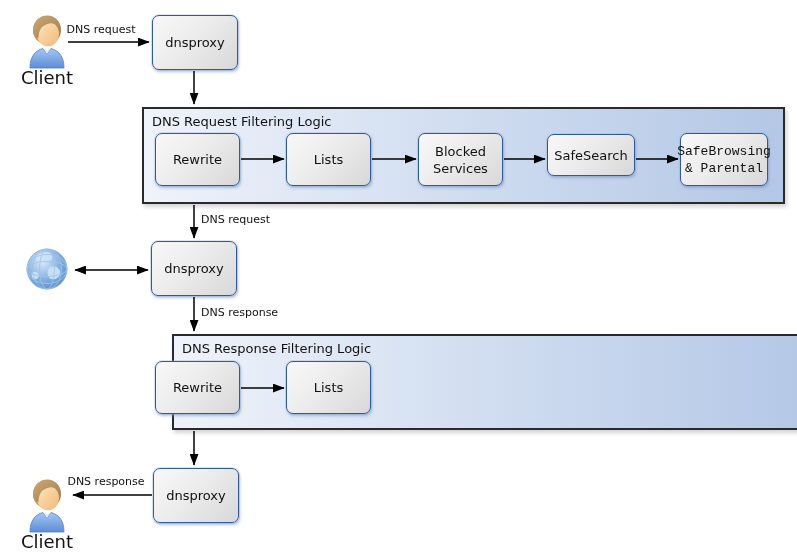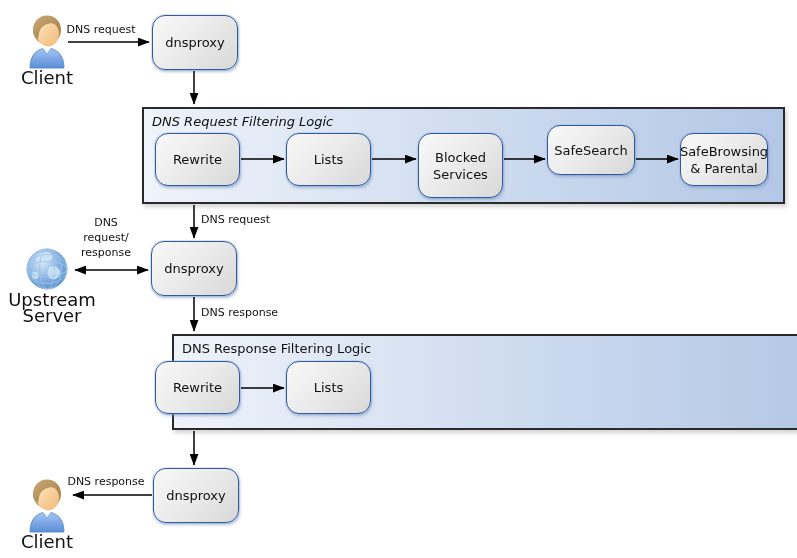--- a/index.html
+++ b/index.html
@@ -9,21 +9,21 @@
     background:#ffffff;
     font-family:"DejaVu Sans","Liberation Sans",sans-serif;
     color:#111111;
     overflow:hidden;
   }
   
   .node{
     position:absolute;
     box-sizing:border-box;
     border:1.5px solid #2d5b9e;
-    border-radius:13px;
+    border-radius:7px;
     background:linear-gradient(135deg,#f8f8f8 0%,#ececec 45%,#d8d8d8 100%);
     box-shadow:1px 2px 3px rgba(120,145,190,0.55), 0 0 0 1px rgba(150,175,215,0.30);
     display:flex;align-items:center;justify-content:center;
     text-align:center;
     font-size:13px;line-height:17px;
     padding:2px;
     z-index:2;
   }
   
   .container-box{
@@ -86,28 +86,28 @@
     <ellipse cx="21" cy="17" rx="14" ry="14.5" fill="url(#hair1)"></ellipse>
     <ellipse cx="22" cy="21" rx="11" ry="12.5" fill="url(#face1)"></ellipse>
     <path d="M7.5,21 C5.5,7 15.5,2.5 22,3 C31,3.5 35.5,10 34.5,20 C33,12.5 28,9.5 23.5,10.5 C15,12.5 13,16.5 12.5,25 C10,24 8,23 7.5,21 Z" fill="url(#hair1)"></path>
     <path d="M4,55 C4,42.5 10,37.5 17,35.5 L21,40.5 L25,35.5 C32,37.5 38,42.5 38,55 Z" fill="url(#shirt1)" stroke="#4a7fc9" stroke-width="0.8"></path>
     <path d="M16.5,34.8 L21,40.5 L25.5,34.8 L21,37 Z" fill="#e8f1fb"></path>
   </svg>
   <div class="actor-label" style="left:17px;top:70px;width:60px;">Client</div>
 
   <div class="node" style="left:152px;top:15px;width:86px;height:55px;">dnsproxy</div>
 
-  <div class="container-box" style="left:142px;top:107px;width:643px;height:97px;font-style:italic;">
+  <div class="container-box" style="left:142px;top:107px;width:643px;height:97px;">
     <div class="container-title">DNS Request Filtering Logic</div>
   </div>
   <div class="node" style="left:155px;top:133px;width:85px;height:53px;">Rewrite</div>
   <div class="node" style="left:286px;top:133px;width:85px;height:53px;">Lists</div>
-  <div class="node" style="left:418px;top:133px;width:85px;height:65px;">Blocked Services</div>
-  <div class="node" style="left:547px;top:125px;width:88px;height:50px;">SafeSearch</div>
-  <div class="node" style="left:680px;top:133px;width:88px;height:53px;">SafeBrowsing &amp; Parental</div>
+  <div class="node" style="left:418px;top:133px;width:85px;height:53px;">Blocked Services</div>
+  <div class="node" style="left:547px;top:134px;width:88px;height:42px;">SafeSearch</div>
+  <div class="node" style="left:680px;top:133px;width:88px;height:53px;font-family:Liberation Mono, monospace;">SafeBrowsing &amp; Parental</div>
 
   <svg class="icon" style="left:24px;top:246px;" width="46" height="46" viewBox="0 0 46 46">
     <defs>
       <radialGradient id="globe1" cx="0.38" cy="0.32" r="0.85">
         <stop offset="0" stop-color="#d9eaf9"></stop>
         <stop offset="0.55" stop-color="#7fadde"></stop>
         <stop offset="1" stop-color="#4d86c8"></stop>
       </radialGradient>
     </defs>
     <circle cx="23" cy="23" r="20" fill="url(#globe1)" stroke="#86aedb" stroke-width="0.8"></circle>
@@ -116,22 +116,20 @@
       <path d="M26,21 q7,-2 10,3.5 q1.5,6 -4.5,8.5 q-6,1.5 -7.5,-3.5 q-1.5,-5.5 2,-8.5 z"></path>
       <path d="M9,26 q4,-1 5.5,2 q1,3.5 -2,5 q-3.5,1 -4.5,-2 q-1,-3.5 1,-5 z"></path>
     </g>
     <g fill="none" stroke="#9ec4ea" stroke-width="1" opacity="0.85">
       <ellipse cx="23" cy="23" rx="20" ry="7.5"></ellipse>
       <ellipse cx="23" cy="23" rx="20" ry="14.5"></ellipse>
       <ellipse cx="23" cy="23" rx="7.5" ry="20"></ellipse>
       <ellipse cx="23" cy="23" rx="14.5" ry="20"></ellipse>
     </g>
   </svg>
-  <div class="actor-label" style="left:7px;top:292px;width:90px;">Upstream
-Server</div>
 
   <div class="node" style="left:151px;top:241px;width:86px;height:55px;">dnsproxy</div>
 
   <div class="container-box" style="left:142px;top:334px;width:643px;height:96px;margin-left:30px;">
     <div class="container-title">DNS Response Filtering Logic</div>
   </div>
   <div class="node" style="left:155px;top:361px;width:85px;height:53px;">Rewrite</div>
   <div class="node" style="left:286px;top:361px;width:85px;height:53px;">Lists</div>
 
   <div class="node" style="left:153px;top:468px;width:86px;height:55px;">dnsproxy</div>
@@ -140,23 +138,20 @@
     <ellipse cx="21" cy="17" rx="14" ry="14.5" fill="url(#hair1)"></ellipse>
     <ellipse cx="22" cy="21" rx="11" ry="12.5" fill="url(#face1)"></ellipse>
     <path d="M7.5,21 C5.5,7 15.5,2.5 22,3 C31,3.5 35.5,10 34.5,20 C33,12.5 28,9.5 23.5,10.5 C15,12.5 13,16.5 12.5,25 C10,24 8,23 7.5,21 Z" fill="url(#hair1)"></path>
     <path d="M4,55 C4,42.5 10,37.5 17,35.5 L21,40.5 L25,35.5 C32,37.5 38,42.5 38,55 Z" fill="url(#shirt1)" stroke="#4a7fc9" stroke-width="0.8"></path>
     <path d="M16.5,34.8 L21,40.5 L25.5,34.8 L21,37 Z" fill="#e8f1fb"></path>
   </svg>
   <div class="actor-label" style="left:17px;top:534px;width:60px;">Client</div>
 
   <div class="edge-label center" style="left:56px;top:22px;width:90px;">DNS request</div>
   <div class="edge-label" style="left:201px;top:212px;">DNS request</div>
-  <div class="edge-label center" style="left:70px;top:215px;width:72px;">DNS
-request/
-response</div>
   <div class="edge-label" style="left:201px;top:305px;">DNS response</div>
   <div class="edge-label center" style="left:60px;top:474px;width:92px;">DNS response</div>
 
   <svg class="arrow-layer">
     <defs>
       <marker id="ah" markerWidth="8" markerHeight="6" refX="7.5" refY="3" orient="auto">
         <path d="M0,0 L8,3 L0,6 Z" fill="#000"></path>
       </marker>
     </defs>
     <line x1="68" y1="42" x2="149" y2="42" marker-end="url(#ah)"></line>

